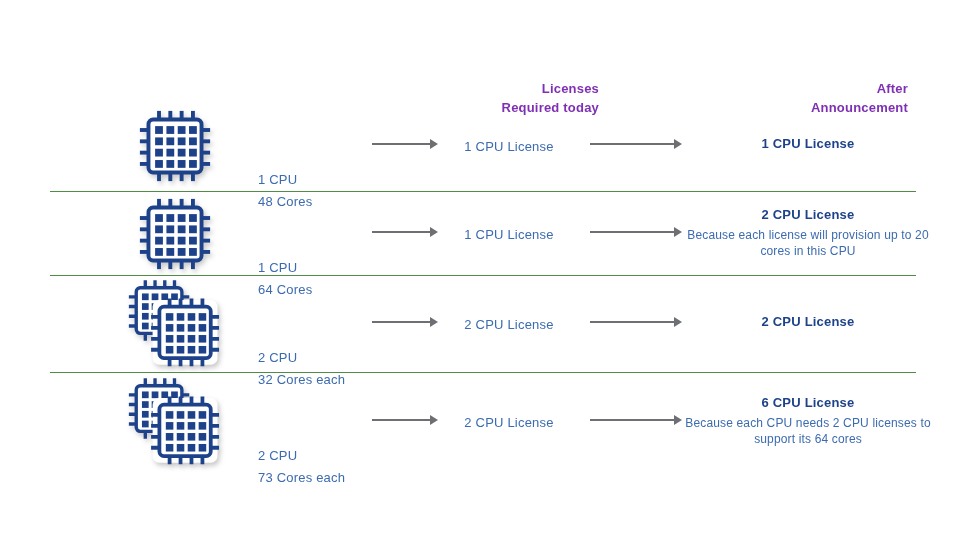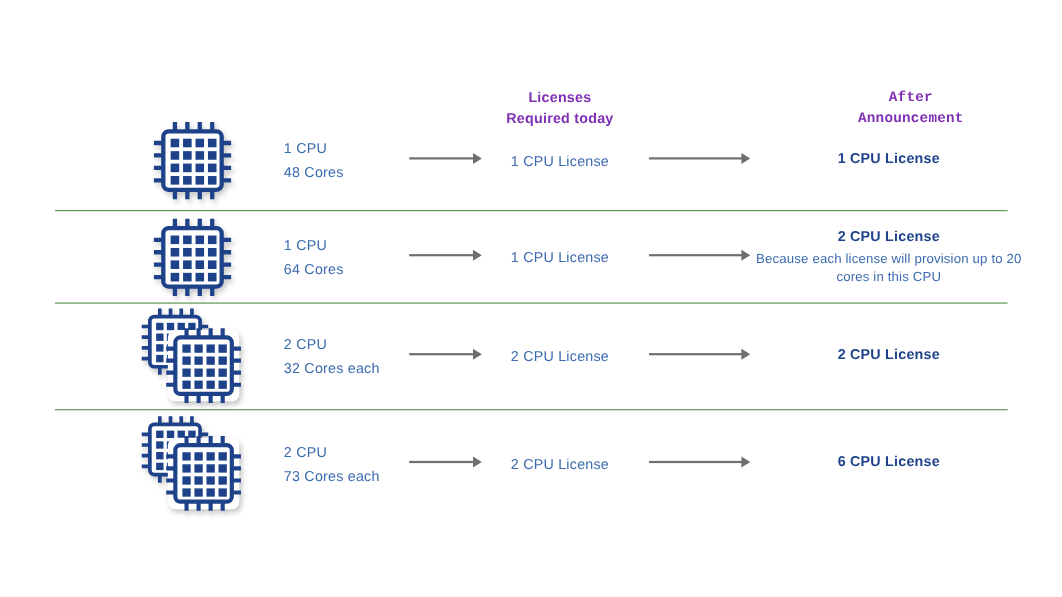--- a/index.html
+++ b/index.html
@@ -16,29 +16,29 @@
   .canvas {
     position: relative;
     width: 965px;
     height: 543px;
     background: var(--bg);
     overflow: hidden;
   }
   .col-header {
     position: absolute;
     top: 80px;
-    text-align: center;
+    text-align: right;
     color: var(--purple);
     font-weight: 700;
     font-size: 13px;
     line-height: 1.45;
     letter-spacing: 0.2px;
   }
   .col-header.today { left: 419px; width: 180px; }
-  .col-header.after { left: 728px; width: 200px; font-family: Liberation Mono, monospace; }
+  .col-header.after { left: 708px; width: 200px; }
 
   .rows {
     position: absolute;
     top: 100px;
     left: 50px;
     width: 866px;
   }
   .row {
     position: relative;
     border-bottom: 1.5px solid var(--green);
@@ -61,20 +61,21 @@
     justify-content: center;
   }
   .chip-svg { display: block; filter: drop-shadow(2px 3px 2.5px rgba(110,110,110,0.38)); }
   .cell-spec {
     left: 208px;
     color: var(--blue);
     font-size: 13px;
     line-height: 22px;
     letter-spacing: 0.2px;
     white-space: nowrap;
+    margin-top: 45px;
   }
   .arrow {
     position: absolute;
     top: 50%;
     height: 2px;
     background: var(--arrow);
     margin-top: -3px;
   }
   .arrow::after {
     content: "";
@@ -449,16 +450,17 @@
     </div>
 
     <div class="arrow arrow-1"></div>
 
     <div class="cell cell-today">2 CPU License</div>
 
     <div class="arrow arrow-2"></div>
 
     <div class="cell cell-after">
       <div class="after-title">6 CPU License</div>
+      <div class="after-reason">Because each CPU needs 2 CPU licenses to support its 64 cores</div>
     </div>
   </div>
 </div>
 </div>
 
 </body></html>

